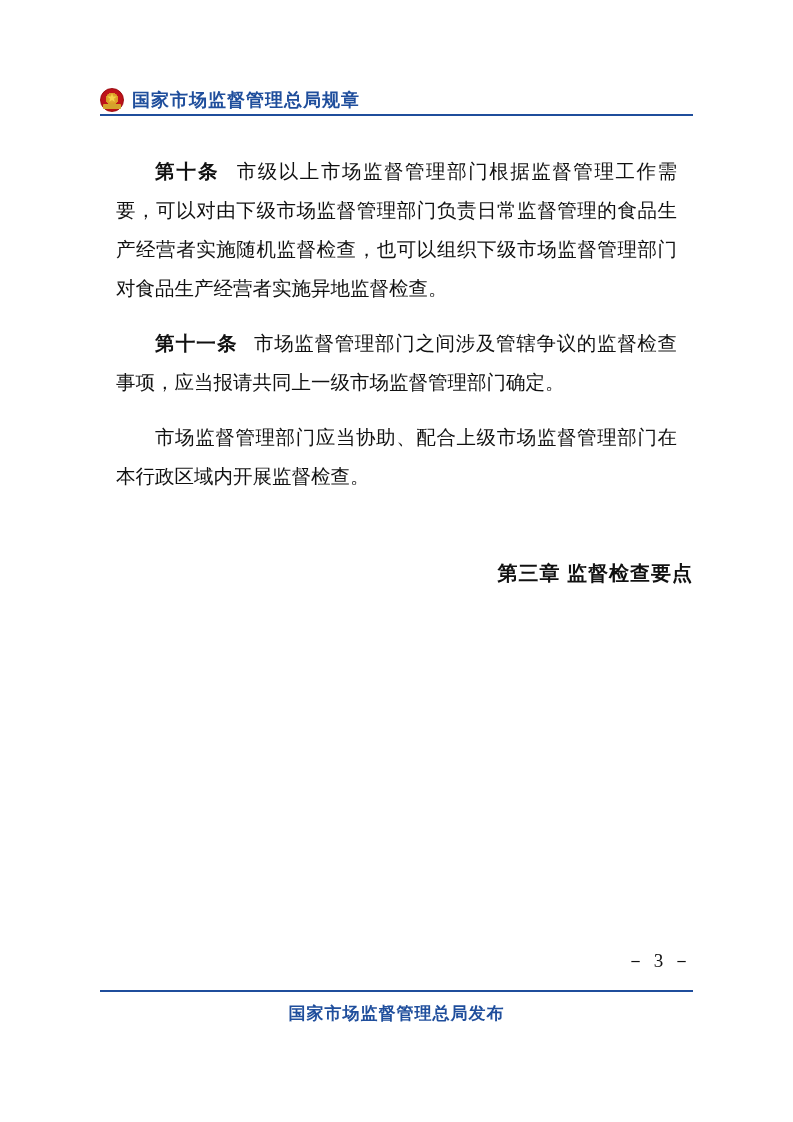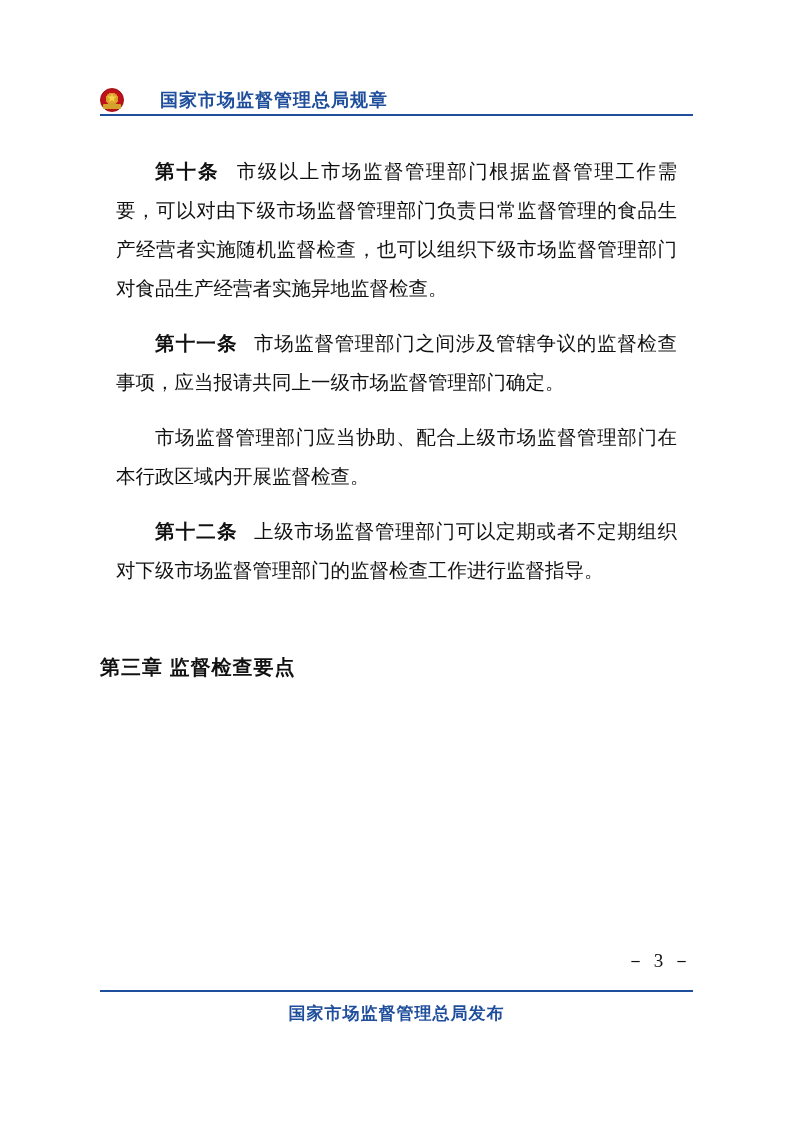--- a/index.html
+++ b/index.html
@@ -21,21 +21,20 @@
   
   .header {
     position: absolute;
     left: 100px;
     top: 82px;
     width: 593px;
     height: 36px;
     display: flex;
     align-items: center;
     box-sizing: border-box;
-    gap: 28px;
   }
   .emblem {
     width: 24px;
     height: 24px;
     margin-right: 8px;
     flex: 0 0 auto;
     position: relative;
     display: inline-block;
   }
   .emblem .ring {
@@ -103,21 +102,21 @@
   .para .gap {
     display: inline-block;
     width: 0.8em;
   }
   .chapter-title {
     margin: 0;
     font-size: 20px;
     line-height: 39px;
     font-family: "Liberation Sans", "DejaVu Sans", sans-serif;
     font-weight: bold;
-    text-align: left;
+    text-align: right;
     color: #111111;
     padding-top: 42px;
     padding-bottom: 40px;
     letter-spacing: 1px;
   }
 
   
   .page-number {
     position: absolute;
     right: 100px;
@@ -164,21 +163,20 @@
   <div class="header-rule"></div>
 
   <div class="content">
 
     <p class="para"><span class="lead">第十条</span><span class="gap"></span><span>市级以上市场监督管理部门根据监督管理工作需要，可以对由下级市场监督管理部门负责日常监督管理的食品生产经营者实施随机监督检查，也可以组织下级市场监督管理部门对食品生产经营者实施异地监督检查。</span></p>
 
     <p class="para"><span class="lead">第十一条</span><span class="gap"></span><span>市场监督管理部门之间涉及管辖争议的监督检查事项，应当报请共同上一级市场监督管理部门确定。</span></p>
 
     <p class="para"><span>市场监督管理部门应当协助、配合上级市场监督管理部门在本行政区域内开展监督检查。</span></p>
 
-    <p class="para"><span class="lead">第十二条</span><span class="gap"></span><span>上级市场监督管理部门可以定期或者不定期组织对下级市场监督管理部门的监督检查工作进行监督指导。</span></p>
 
     <h2 class="chapter-title">第三章  监督检查要点</h2>
 
 
   </div>
 
   <div class="page-number">－ 3 －</div>
   <div class="footer-rule"></div>
   <div class="footer-text">国家市场监督管理总局发布</div>
 

